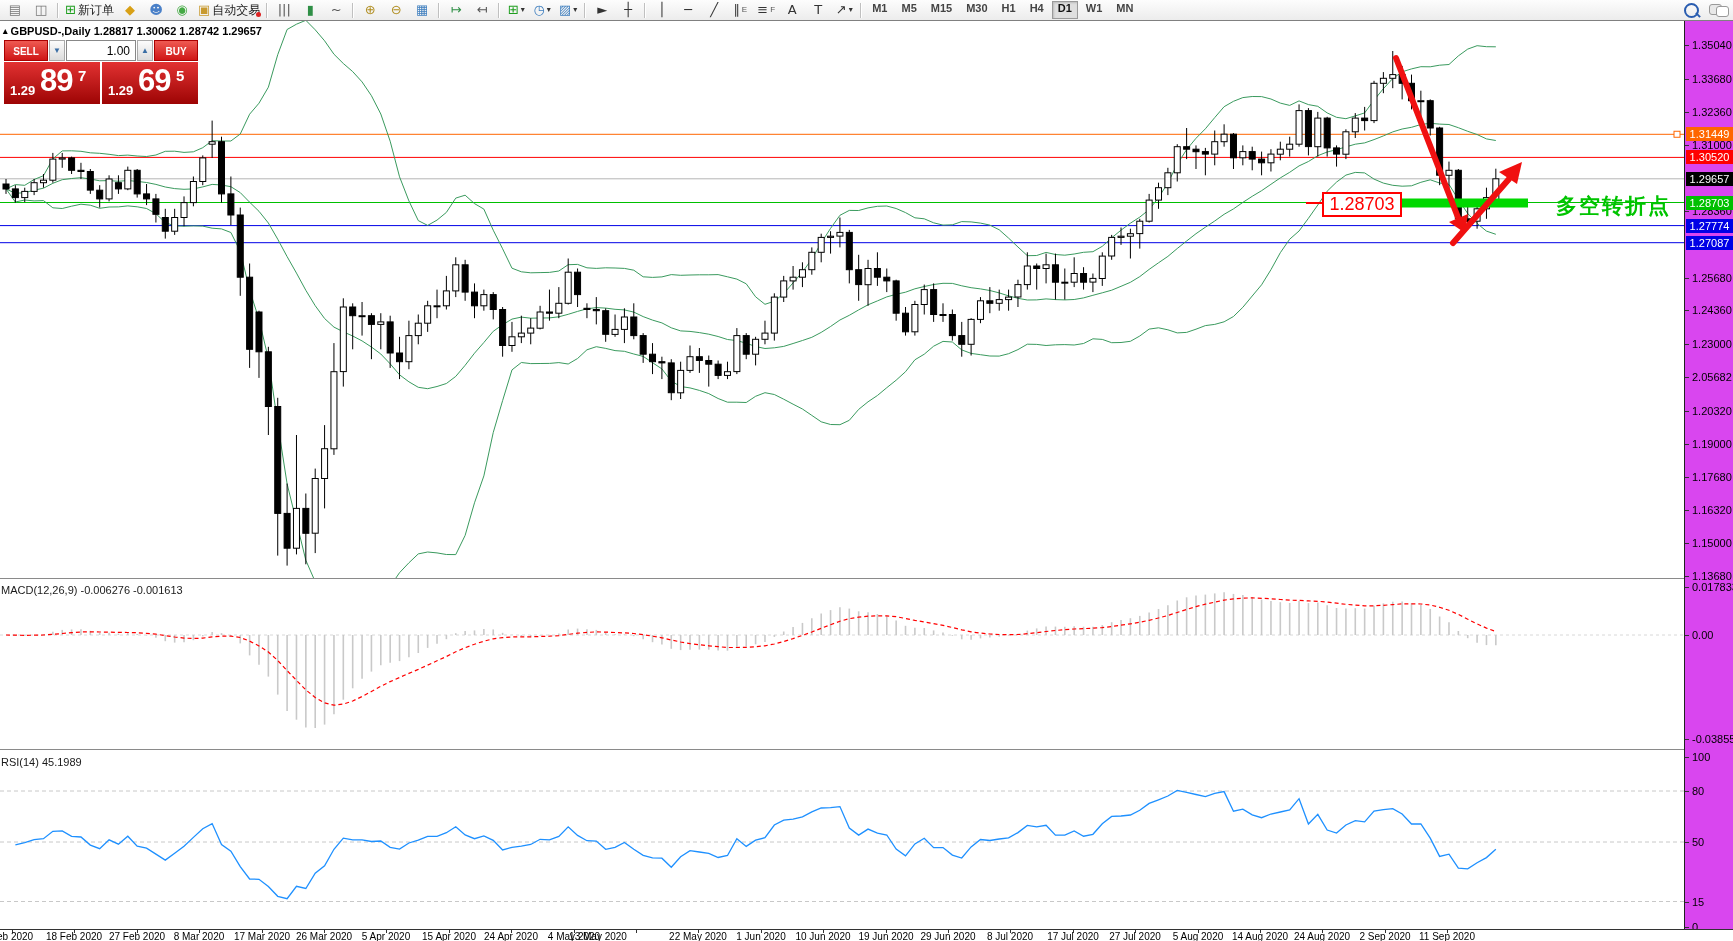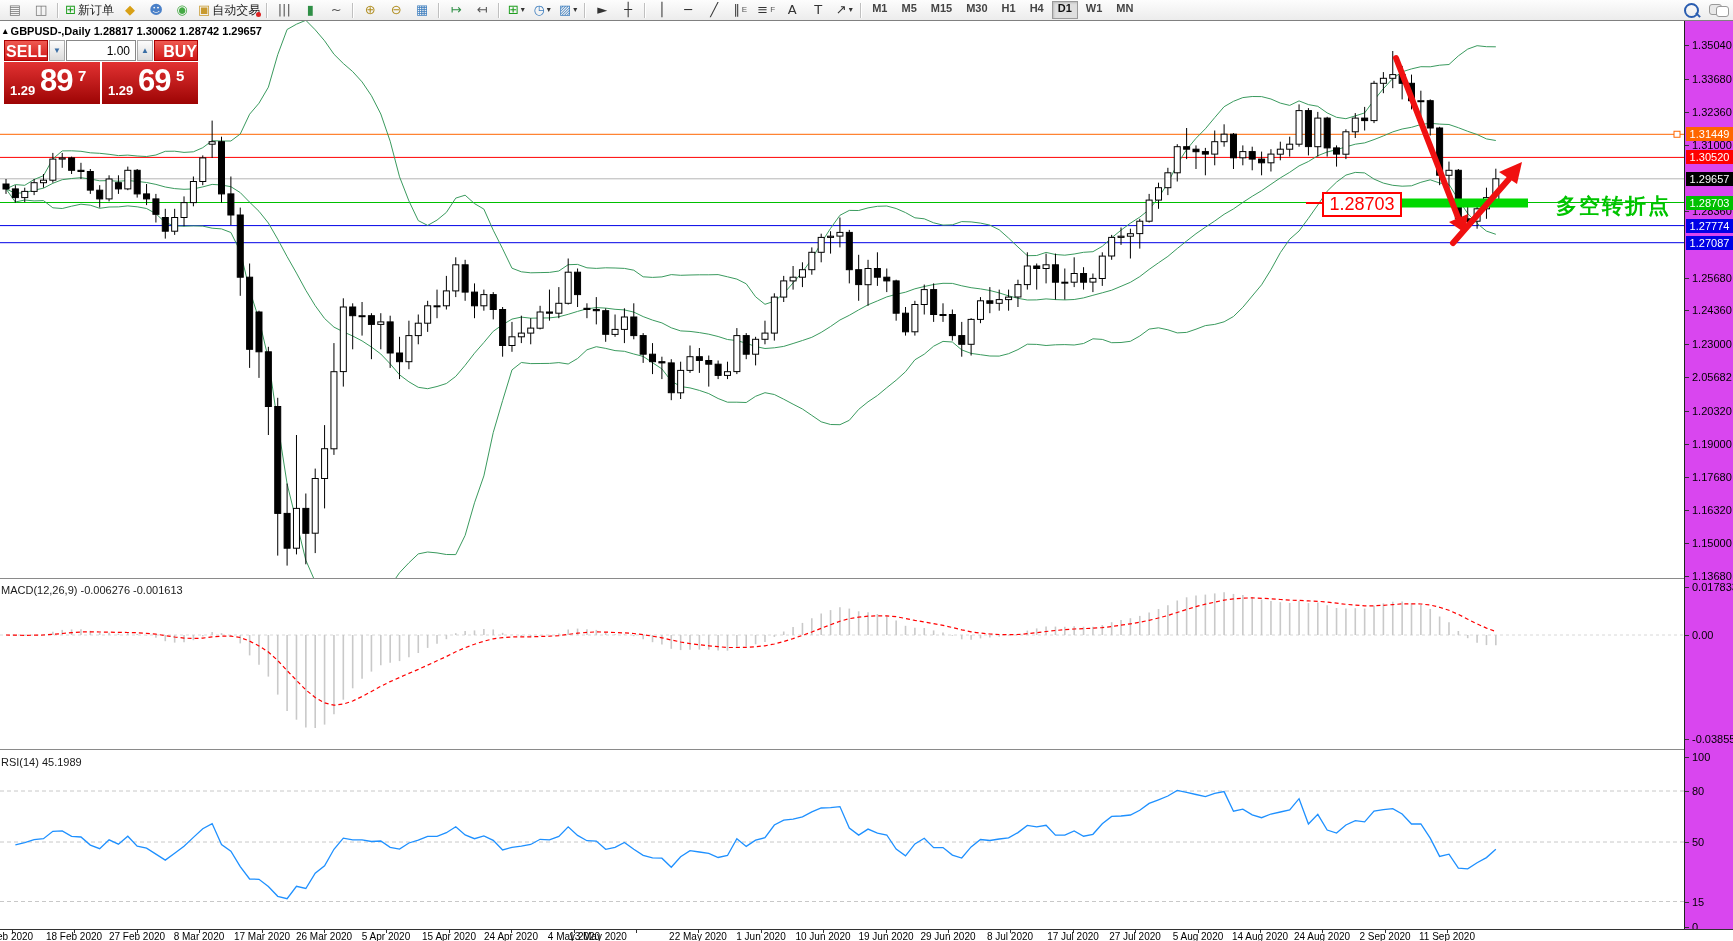--- a/index.html
+++ b/index.html
@@ -39,22 +39,22 @@
   .pane-label{position:absolute;font-size:11px;color:#1a1a1a;white-space:nowrap;}
   #chart-title{position:absolute;left:3px;top:25px;font-size:11px;color:#000;font-weight:bold;white-space:nowrap;}
   #chart-title .tri{font-size:9px;vertical-align:1px;}
   
   #date-axis{position:absolute;left:0;top:929px;width:1733px;height:12px;background:#fff;border-top:1px solid #333;}
   .date-lbl{position:absolute;top:1px;transform:translateX(-50%);font-size:10px;color:#000;white-space:nowrap;}
   .date-tick{position:absolute;top:0;width:1px;height:3px;background:#333;}
   
   #trade-panel{position:absolute;left:4px;top:40px;width:194px;}
   #tp-row1{display:flex;height:21px;gap:1px;}
-  .tp-btn{flex:0 0 44px;background:linear-gradient(#ef5a52,#cf1616);color:#fff;font-size:16px;
-          font-weight:bold;text-align:right;line-height:21px;border:1px solid #a00;box-sizing:border-box;}
+  .tp-btn{flex:0 0 44px;background:linear-gradient(#ef5a52,#cf1616);color:#fff;font-size:10px;
+          font-weight:bold;text-align:center;line-height:21px;border:1px solid #a00;box-sizing:border-box;}
   .tp-spin{flex:0 0 16px;background:linear-gradient(#fcfcfc,#dcdcdc);border:1px solid #aaa;
            color:#3a6ea5;font-size:8px;text-align:center;line-height:19px;box-sizing:border-box;}
   #tp-vol{flex:1 1 auto;border:1px solid #888;font-size:12px;text-align:right;padding:0 5px;min-width:0;
           font-family:"Liberation Sans",sans-serif;}
   #tp-row2{display:flex;height:42px;gap:2px;margin-top:1px;}
   .tp-tile{flex:1 1 0;background:linear-gradient(#e23232,#9d0404);color:#fff;position:relative;overflow:hidden;}
   .tp-tile .small{position:absolute;left:6px;bottom:6px;font-size:13px;font-weight:bold;}
   .tp-tile .big{position:absolute;left:36px;top:1px;font-size:31px;font-weight:bold;letter-spacing:-1px;}
   .tp-tile .sup{position:absolute;font-size:15px;font-weight:bold;top:5px;}
   

